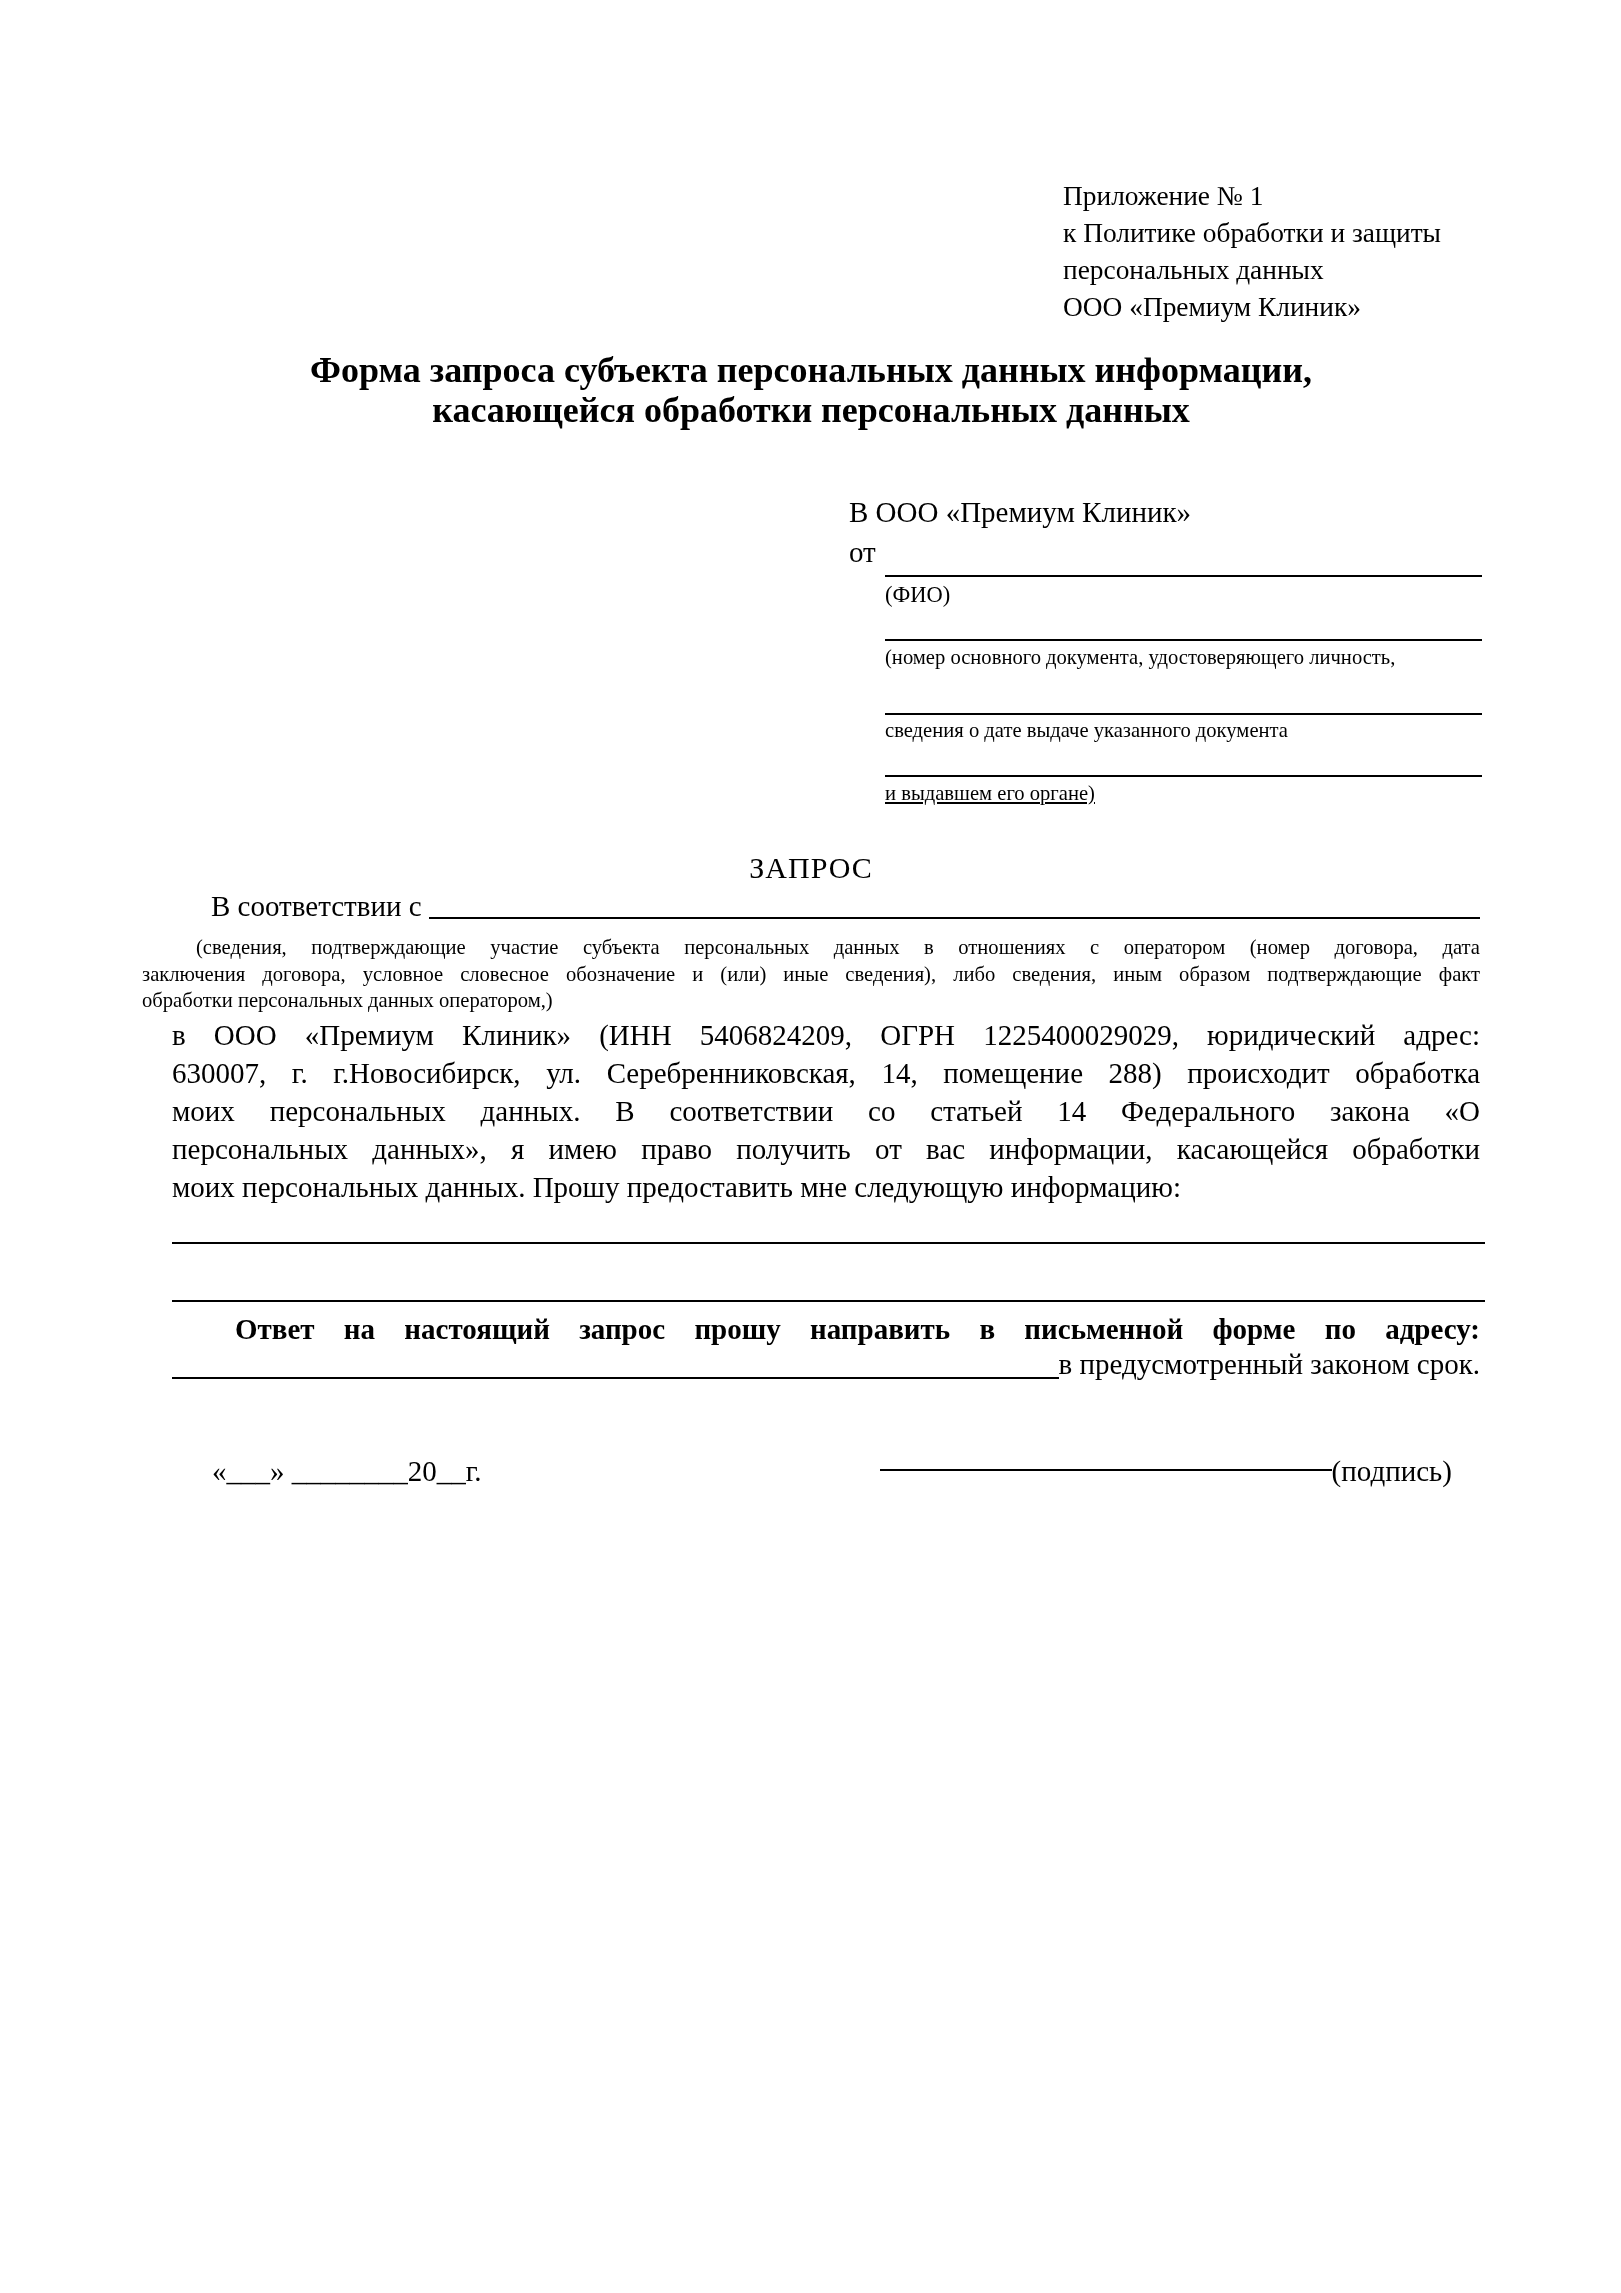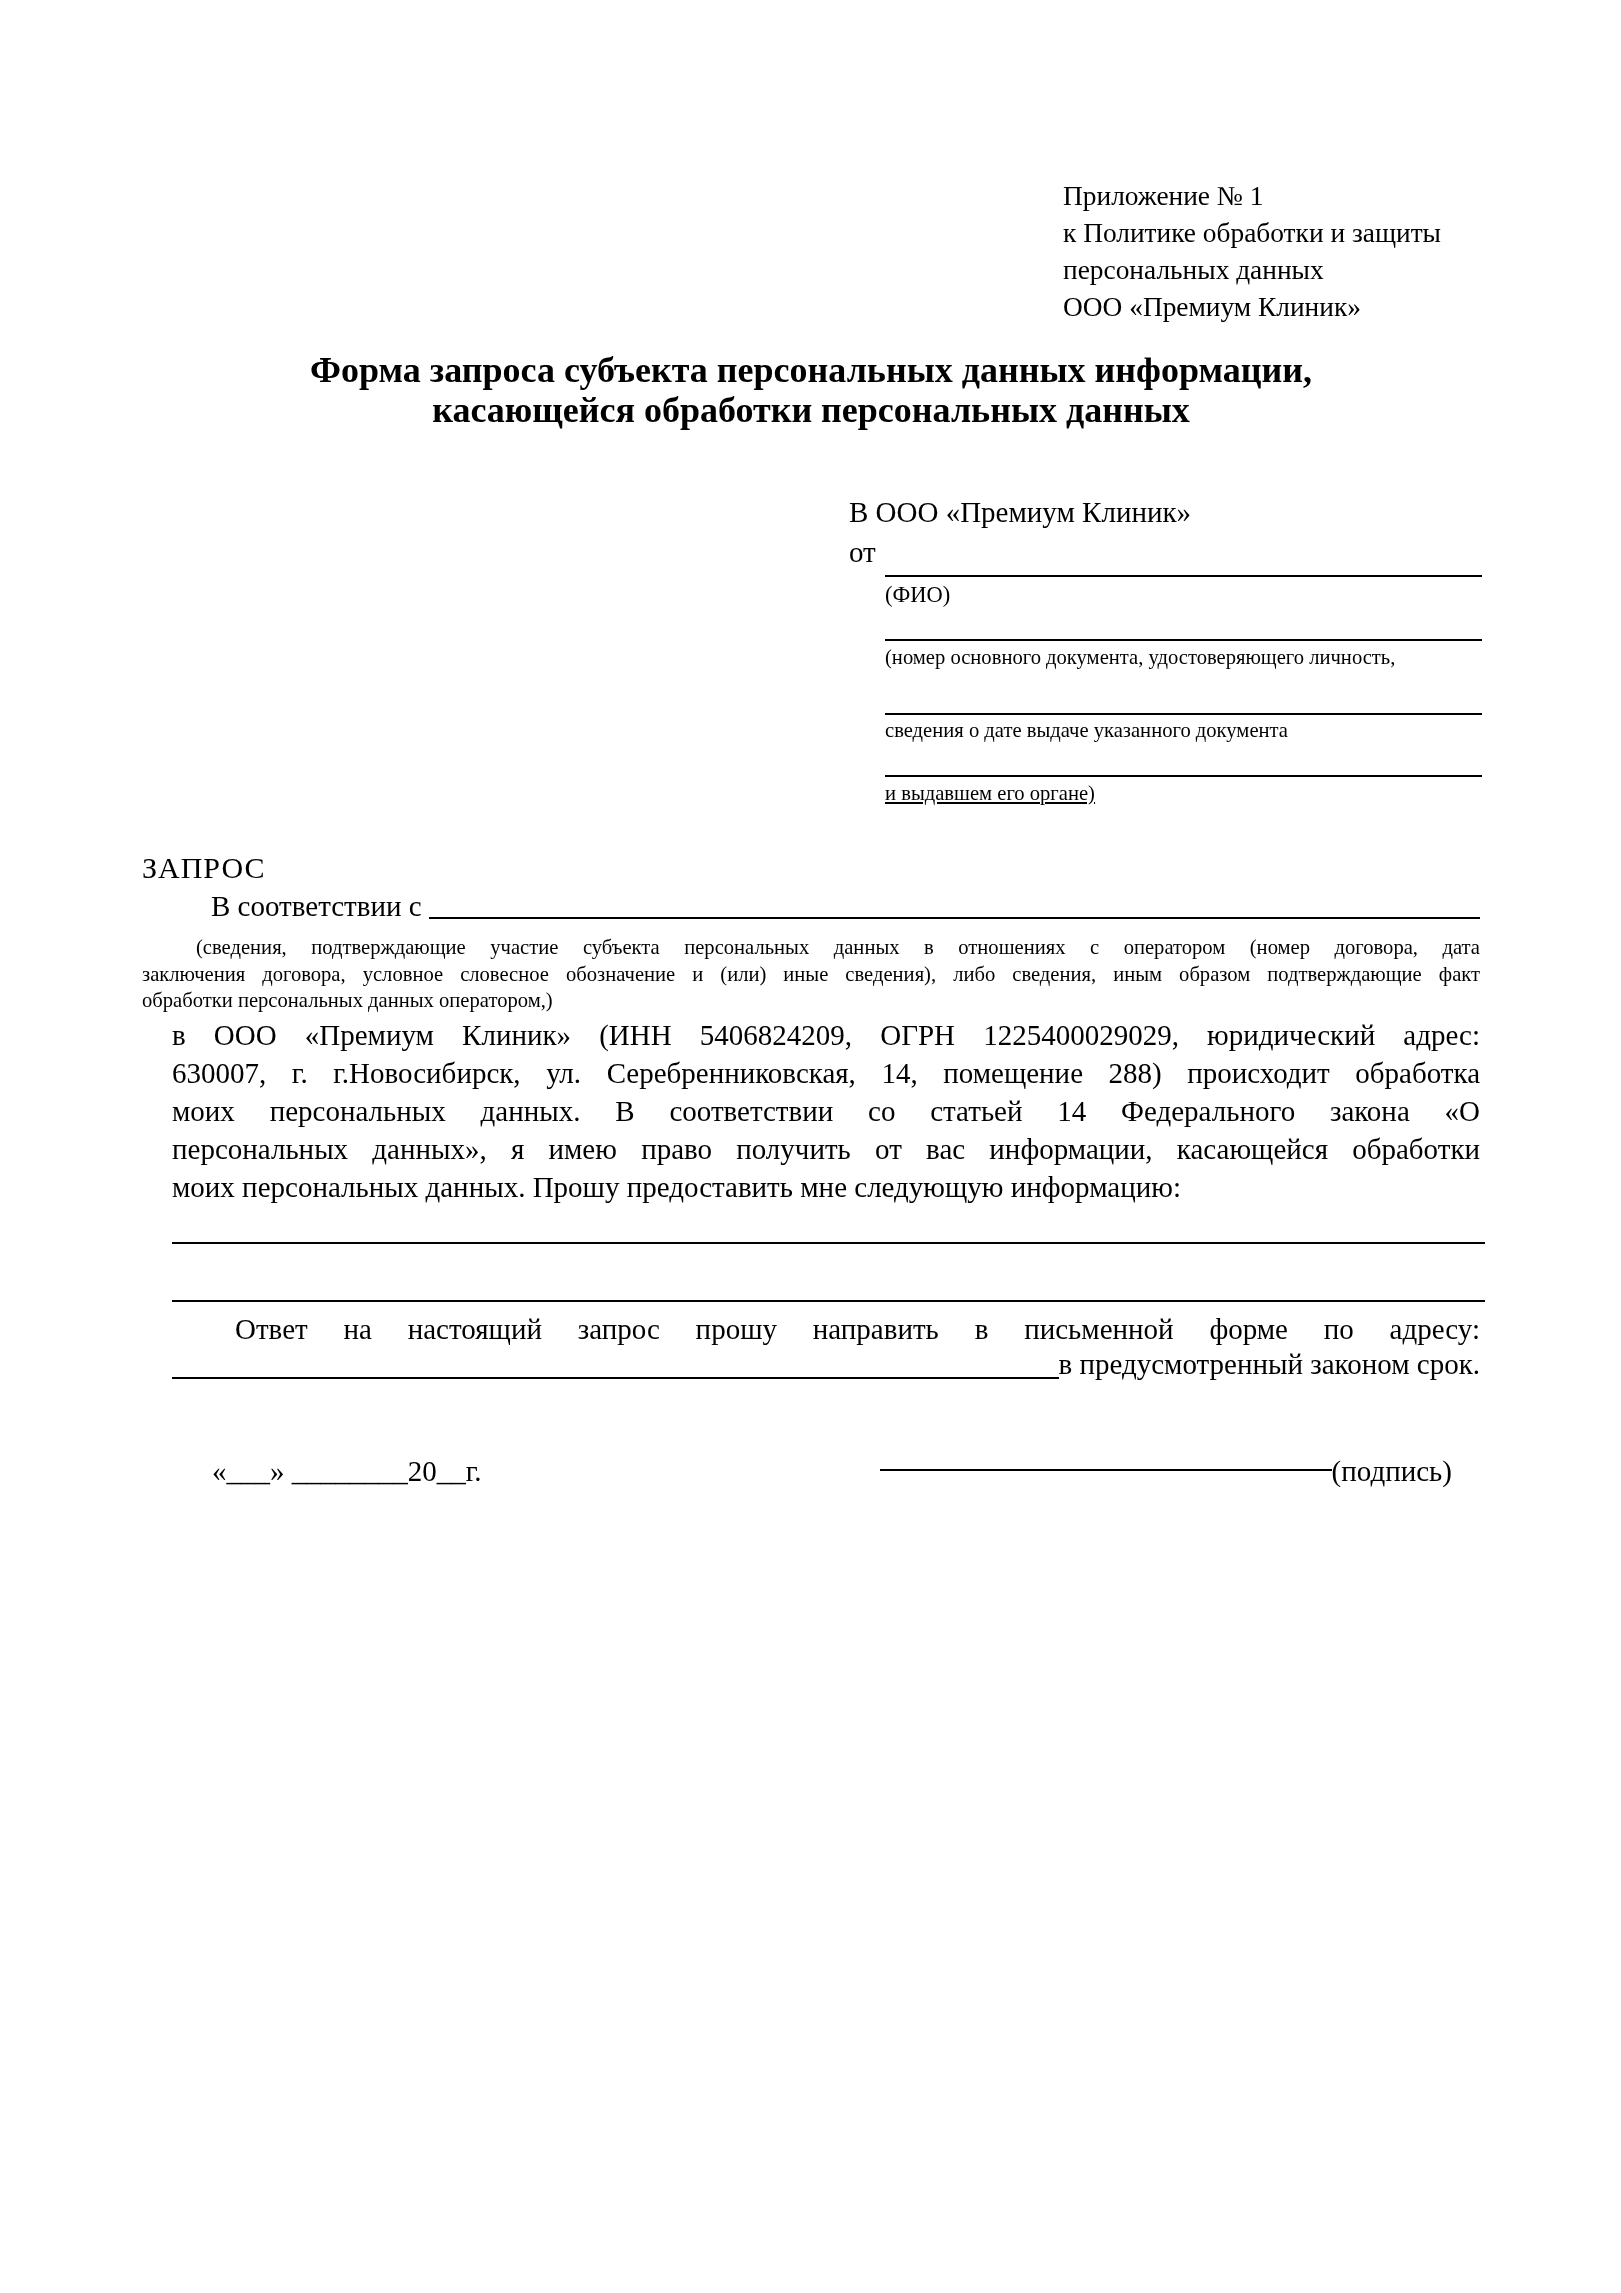--- a/index.html
+++ b/index.html
@@ -30,21 +30,21 @@
   .rule-doc   { left: 885px; top: 639px; width: 597px; }
   .rule-date  { left: 885px; top: 713px; width: 597px; }
   .rule-organ { left: 885px; top: 775px; width: 597px; }
   .blank-caption { left: 885px; width: 597px; }
   .cap-fio   { top: 582px; font-size: 22.5px; }
   .cap-doc   { top: 646px; font-size: 20.6px; }
   .cap-date  { top: 719px; font-size: 20.6px; }
   .cap-organ { top: 782px; font-size: 20.6px; text-decoration: underline; }
 
   
-  .request-heading { left: 142px; top: 851px; width: 1338px; font-size: 30px; letter-spacing: 1px; }
+  .request-heading { left: 142px; top: 851px; width: 1338px; text-align: center; font-size: 30px; letter-spacing: 1px; }
 
   
   .accordance { left: 142px; top: 890px; width: 1338px; font-size: 29px; display: flex; align-items: flex-end; }
   .accordance .lbl { white-space: pre; padding-left: 69px; }
   .fill { flex: 1 1 auto; border-bottom: 2.9px solid #000; margin-bottom: 3.9px; }
 
   
   .note { left: 142px; top: 934px; width: 1338px; font-size: 20.6px; line-height: 26.5px; }
   .note .ln { text-align: justify; text-align-last: justify; }
   .note .ln:first-child { text-indent: 54px; }
@@ -54,21 +54,21 @@
   .body-par { left: 142px; top: 1016px; width: 1338px; font-size: 29px; line-height: 38px; }
   .body-par .ln { text-align: justify; text-align-last: justify; margin-left: 30px; }
   .body-par .ln-last { text-align-last: left; }
 
   
   .rule-info1 { left: 172px; top: 1242px; width: 1313px; border-top-width: 2.9px; }
   .rule-info2 { left: 172px; top: 1300px; width: 1313px; border-top-width: 2.9px; }
 
   
   .reply1 { left: 142px; top: 1310px; width: 1338px; font-size: 29px; line-height: 38px;
-            text-align: justify; text-align-last: justify; text-indent: 93px; }
+            text-align: justify; text-align-last: justify; text-indent: 93px; font-weight: bold; }
   .reply2 { left: 172px; top: 1345px; width: 1308px; font-size: 29px; line-height: 38px;
             display: flex; align-items: flex-end; }
   .reply2 .txt { white-space: pre; }
 
   
   .date-line { left: 212px; top: 1455px; font-size: 29px; white-space: pre; }
   .signature { left: 880px; top: 1455px; width: 572px; font-size: 29px; display: flex; align-items: center; }
   .signature .txt { white-space: pre; }
 </style>
 </head>

